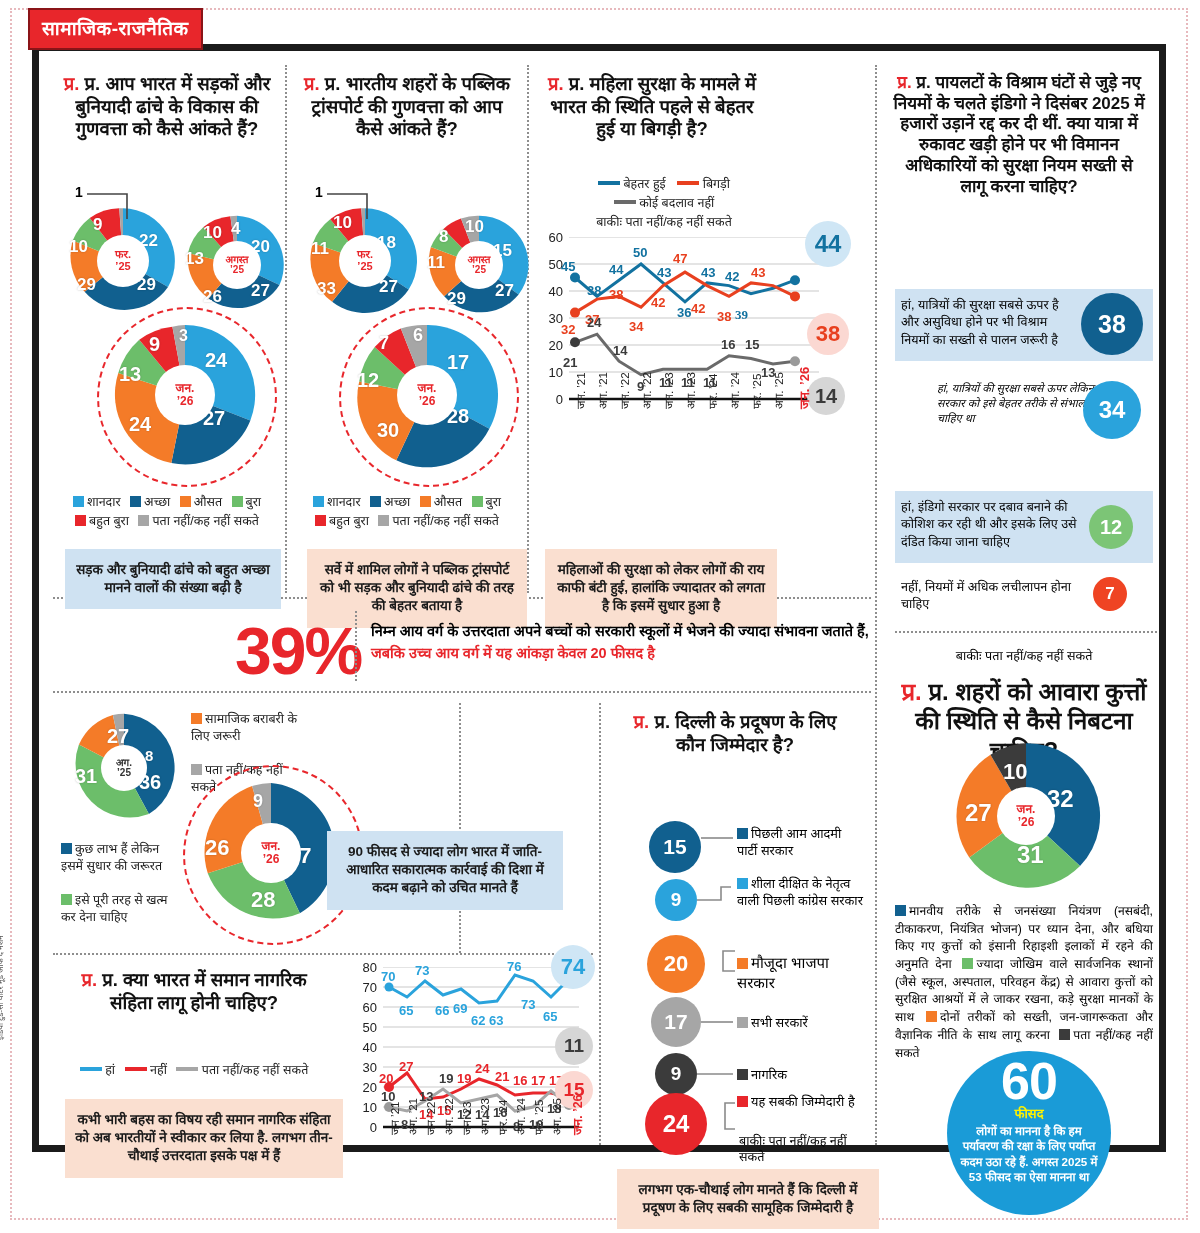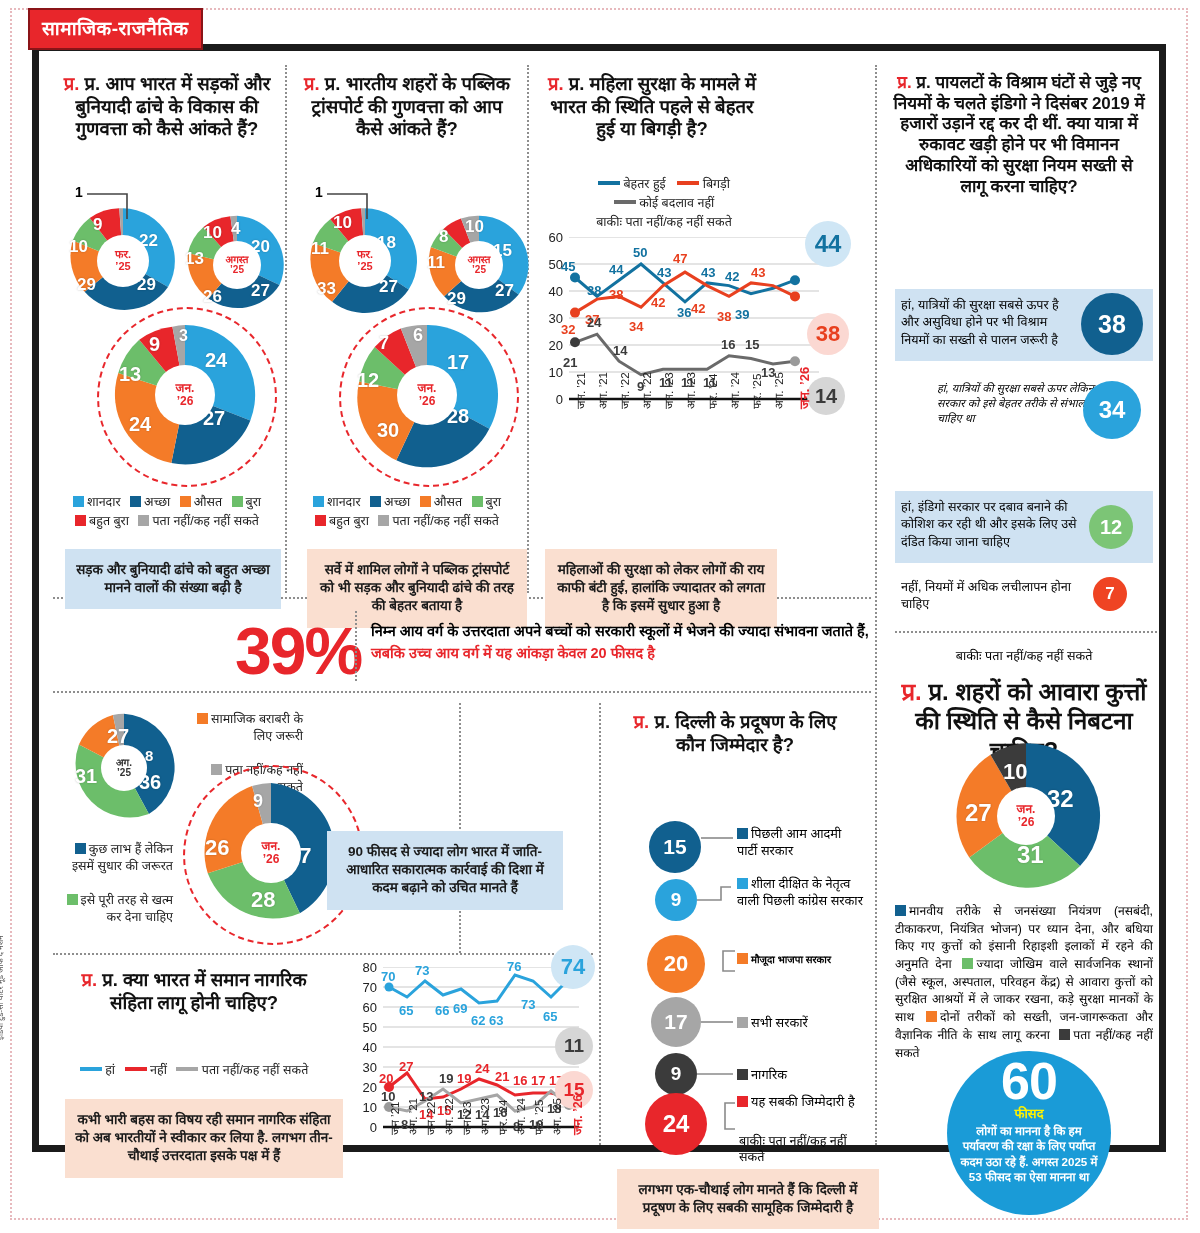--- a/index.html
+++ b/index.html
@@ -32,21 +32,21 @@
     color:#111;font-weight:bold;text-align:center;line-height:1.22;
     font-size:18.5px;
   }
   .q .pfx{color:#e8262b;}
   .note{
     text-align:center;font-weight:bold;font-size:13.5px;line-height:1.35;
     padding:12px 10px;color:#1a1a1a;
   }
   .note.blue{background:#cfe2f2;}
   .note.peach{background:#fadfd0;}
-  .legend{font-size:12.5px;line-height:1.5;color:#1a1a1a;text-align:right;}
+  .legend{font-size:12.5px;line-height:1.5;color:#1a1a1a;}
   .sw{display:inline-block;width:11px;height:11px;vertical-align:-1px;margin-right:3px;}
   .vdiv{position:absolute;border-left:2px dotted #8e8e8e;}
   .hdiv{position:absolute;border-top:2px dotted #8e8e8e;}
 
   .abs{position:absolute;}
   .pielabel{
     position:absolute;color:#fff;font-weight:bold;font-size:17px;
     text-shadow:0 0 2px rgba(0,0,0,.25);
   }
   .pie-hole{
@@ -307,21 +307,21 @@
     </svg>
 
     <div class="dlab" style="color:#1272a0;left:22px;top:22px;">45</div>
     <div class="dlab" style="color:#1272a0;left:48px;top:46px;">38</div>
     <div class="dlab" style="color:#1272a0;left:70px;top:25px;">44</div>
     <div class="dlab" style="color:#1272a0;left:94px;top:8px;">50</div>
     <div class="dlab" style="color:#1272a0;left:118px;top:28px;">43</div>
     <div class="dlab" style="color:#1272a0;left:138px;top:68px;">36</div>
     <div class="dlab" style="color:#1272a0;left:162px;top:28px;">43</div>
     <div class="dlab" style="color:#1272a0;left:186px;top:32px;">42</div>
-    <div class="dlab" style="color:#1272a0;left:196px;top:70px;">39</div>
+    <div class="dlab" style="color:#1272a0;left:196px;top:70px;font-family:Liberation Serif, serif;">39</div>
 
     <div class="dlab" style="color:#e8401f;left:22px;top:85px;">32</div>
     <div class="dlab" style="color:#e8401f;left:46px;top:75px;">37</div>
     <div class="dlab" style="color:#e8401f;left:70px;top:50px;">38</div>
     <div class="dlab" style="color:#e8401f;left:90px;top:82px;">34</div>
     <div class="dlab" style="color:#e8401f;left:112px;top:58px;">42</div>
     <div class="dlab" style="color:#e8401f;left:134px;top:14px;">47</div>
     <div class="dlab" style="color:#e8401f;left:152px;top:64px;">42</div>
     <div class="dlab" style="color:#e8401f;left:178px;top:72px;">38</div>
     <div class="dlab" style="color:#e8401f;left:212px;top:28px;">43</div>
@@ -350,21 +350,21 @@
     <div class="xlab" style="left:166px;top:172px;">फर. ’24</div>
     <div class="xlab" style="left:188px;top:172px;">अग. ’24</div>
     <div class="xlab" style="left:210px;top:172px;">फर. ’25</div>
     <div class="xlab" style="left:232px;top:172px;">अग. ’25</div>
     <div class="xlab" style="left:256px;top:172px;color:#e8262b;font-weight:bold;font-size:13px;">जन. ’26</div>
   </div>
 
   <div class="abs note peach" style="left:506px;top:498px;width:212px;">महिलाओं की सुरक्षा को लेकर लोगों की राय काफी बंटी हुई, हालांकि ज्यादातर को लगता है कि इसमें सुधार हुआ है</div>
 
   <div class="abs q" style="left:852px;top:22px;width:256px;font-size:17px;">
-    <span class="pfx">प्र.</span> <span>प्र. पायलटों के विश्राम घंटों से जुड़े नए नियमों के चलते इंडिगो ने दिसंबर 2019 में हजारों उड़ानें रद्द कर दी थीं. क्या यात्रा में रुकावट खड़ी होने पर भी विमानन अधिकारियों को सुरक्षा नियम सख्ती से लागू करना चाहिए?</span>
+    <span class="pfx">प्र.</span> <span>प्र. पायलटों के विश्राम घंटों से जुड़े नए नियमों के चलते इंडिगो ने दिसंबर 2025 में हजारों उड़ानें रद्द कर दी थीं. क्या यात्रा में रुकावट खड़ी होने पर भी विमानन अधिकारियों को सुरक्षा नियम सख्ती से लागू करना चाहिए?</span>
   </div>
 
   <div class="abs" style="left:856px;top:238px;width:258px;height:72px;background:#cfe2f2;"></div>
   <div class="abs" style="left:862px;top:246px;width:178px;font-size:12.6px;line-height:1.38;">हां, यात्रियों की सुरक्षा सबसे ऊपर है और असुविधा होने पर भी विश्राम नियमों का सख्ती से पालन जरूरी है</div>
   <div class="abs circ" style="left:1042px;top:242px;width:62px;height:62px;background:#11608f;font-size:25px;">38</div>
 
   <div class="abs" style="left:898px;top:330px;width:178px;font-size:11px;line-height:1.38;font-style:italic;">हां, यात्रियों की सुरक्षा सबसे ऊपर लेकिन सरकार को इसे बेहतर तरीके से संभालना चाहिए था</div>
   <div class="abs circ" style="left:1044px;top:330px;width:58px;height:58px;background:#2aa3dc;font-size:24px;">34</div>
 
   <div class="abs" style="left:856px;top:440px;width:258px;height:72px;background:#cfe2f2;"></div>
@@ -477,21 +477,21 @@
   <div class="abs dcirc" style="left:616px;top:828px;width:42px;height:42px;background:#2aa3dc;font-size:19px;">9</div>
   <svg class="abs" style="left:658px;top:832px;" width="36" height="22">
       <path d="M0 17 H24 V4 H34" stroke="#8a8a8a" stroke-width="1.6" fill="none"></path>
     </svg>
   <div class="abs" style="left:698px;top:824px;width:132px;font-size:12.8px;line-height:1.35;"><span class="sw" style="background:#2aa3dc;"></span><span>शीला दीक्षित के नेतृत्व वाली पिछली कांग्रेस सरकार</span></div>
 
   <div class="abs dcirc" style="left:608px;top:884px;width:58px;height:58px;background:#f47b28;font-size:22px;">20</div>
   <svg class="abs" style="left:666px;top:898px;" width="32" height="26">
       <path d="M30 2 H18 V22 H30" stroke="#8a8a8a" stroke-width="1.6" fill="none"></path>
     </svg>
-  <div class="abs" style="left:698px;top:902px;width:128px;font-size:10px;line-height:1.35;font-weight:bold;"><span class="sw" style="background:#f47b28;"></span><span>मौजूदा भाजपा सरकार</span></div>
+  <div class="abs" style="left:698px;top:902px;width:128px;font-size:15px;line-height:1.35;"><span class="sw" style="background:#f47b28;"></span><span>मौजूदा भाजपा सरकार</span></div>
 
   <div class="abs dcirc" style="left:612px;top:946px;width:50px;height:50px;background:#a6a6a6;font-size:21px;">17</div>
   <svg class="abs" style="left:662px;top:964px;" width="34" height="14">
       <line x1="0" y1="7" x2="32" y2="7" stroke="#8a8a8a" stroke-width="1.6"></line>
     </svg>
   <div class="abs" style="left:698px;top:962px;width:128px;font-size:12.8px;"><span class="sw" style="background:#a6a6a6;"></span><span>सभी सरकारें</span></div>
 
   <div class="abs dcirc" style="left:616px;top:1002px;width:42px;height:42px;background:#3b3b3b;font-size:19px;">9</div>
   <svg class="abs" style="left:658px;top:1016px;" width="38" height="14">
       <line x1="0" y1="7" x2="36" y2="7" stroke="#8a8a8a" stroke-width="1.6"></line>

